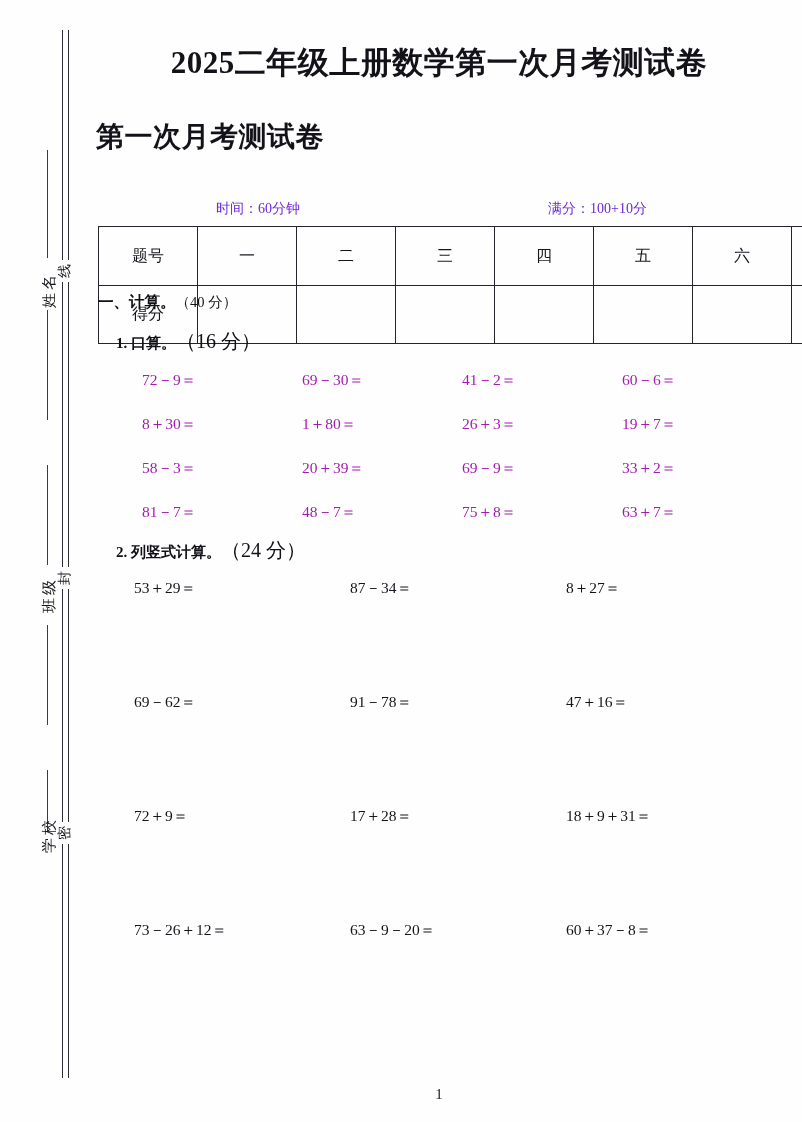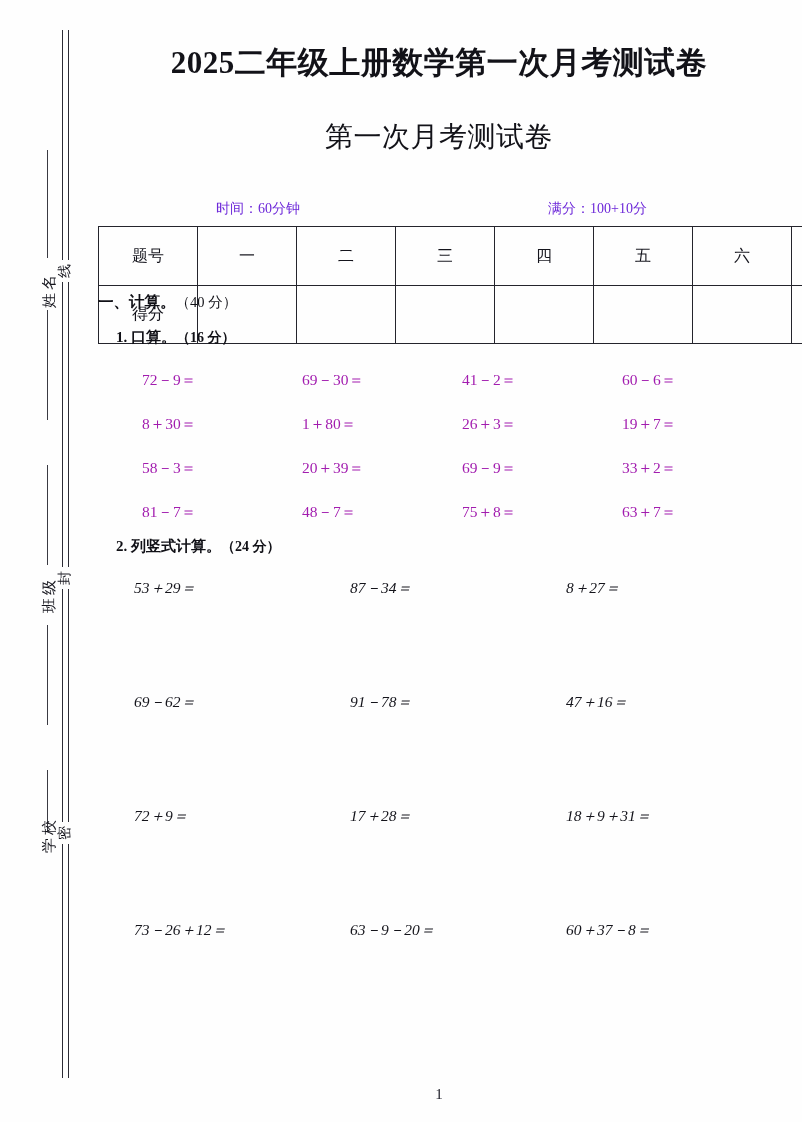--- a/index.html
+++ b/index.html
@@ -103,24 +103,23 @@
     font-weight: 700;
     letter-spacing: 0.5px;
     color: #121218;
     white-space: nowrap;
   }
   .title-sub {
     position: absolute;
     left: 0;
     top: 118px;
     width: 686px;
-    text-align: center;
     font-family: "Liberation Serif", "DejaVu Serif", serif;
     font-size: 28px;
-    font-weight: 400;
+    font-weight: 700;
     letter-spacing: 0.5px;
     color: #121218;
     white-space: nowrap;
   }
 
   .meta-row {
     position: absolute;
     left: 16px;
     top: 200px;
     width: 670px;
@@ -185,22 +184,22 @@
 
   .sub-head {
     position: absolute;
     font-size: 15px;
     font-weight: 700;
     color: #101016;
     white-space: nowrap;
     font-family: "Liberation Serif", "DejaVu Serif", serif;
   }
   .sub-head .pts {
-    font-weight: 700;
-    font-size: 14px;
+    font-weight: 400;
+    font-size: 20px;
   }
   .sub1-head { left: 20px; top: 328px; }
   .sub2-head { left: 20px; top: 537px; }
 
   
   .oral-grid {
     position: absolute;
     left: 46px;
     top: 370px;
     width: 640px;
@@ -220,21 +219,20 @@
   
   .vert-grid {
     position: absolute;
     left: 38px;
     top: 578px;
     width: 648px;
   }
   .vert-row {
     display: flex;
     height: 114px;
-    font-style: italic;
   }
   .vert-cell {
     width: 216px;
     font-size: 15.5px;
     color: #14141b;
     white-space: nowrap;
     font-family: "Liberation Serif", "DejaVu Serif", serif;
   }
 
   .page-number {

